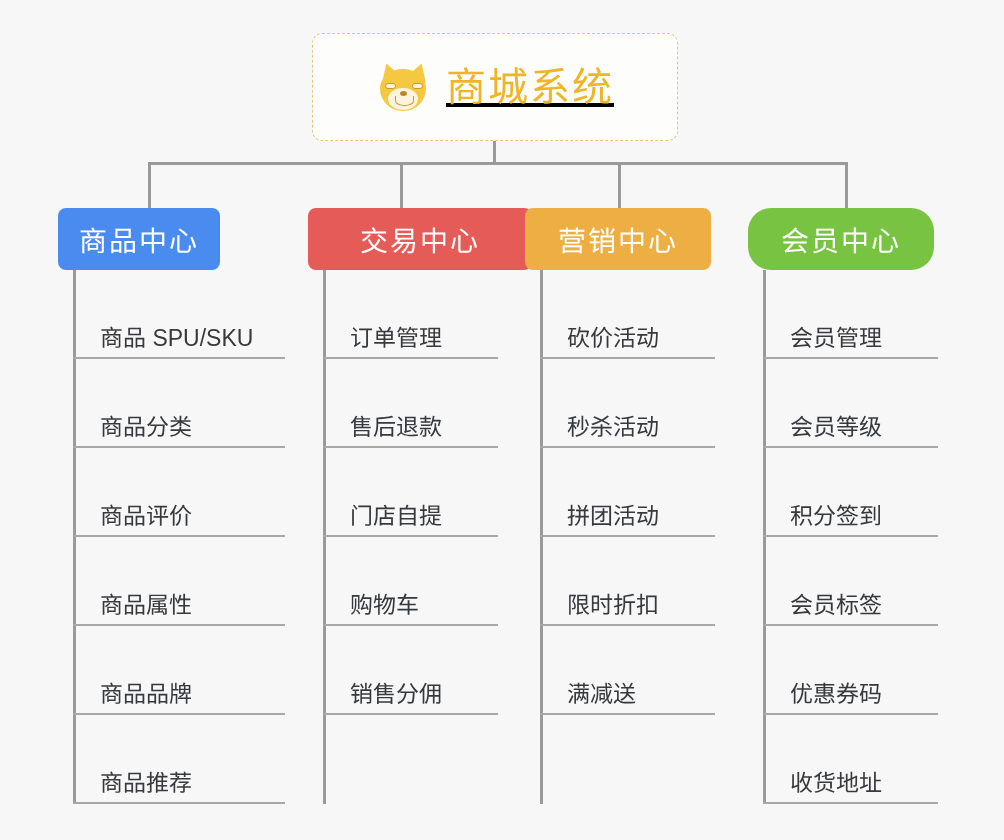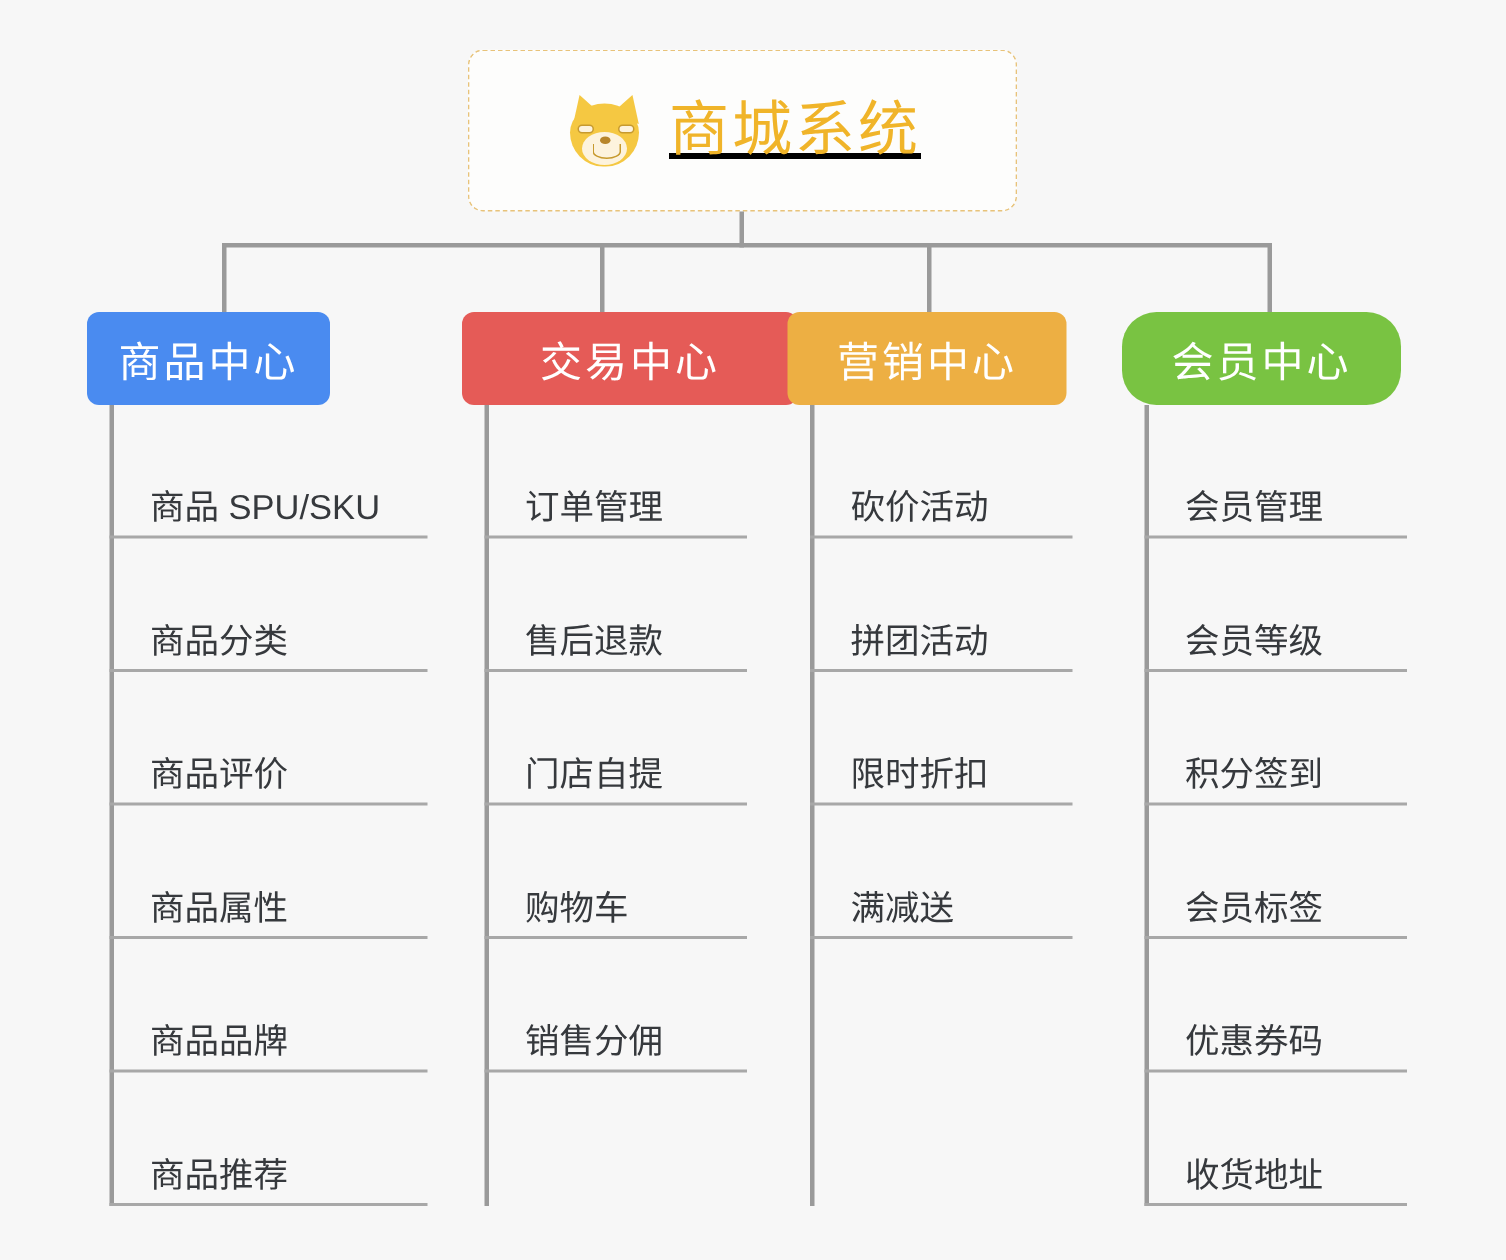--- a/index.html
+++ b/index.html
@@ -278,20 +278,24 @@
 
   <div class="branch b3">
     <div class="branch-header" style="background: rgb(237, 175, 67);">营销中心</div>
     <div class="branch-trunk" style="background: rgb(154, 154, 154); height: 534px;"></div>
     <div class="leaf-list">
       <div class="leaf">
         <span class="leaf-label">砍价活动</span>
         <span class="leaf-rule"></span>
       </div>
       <div class="leaf">
+        <span class="leaf-label">秒杀活动</span>
+        <span class="leaf-rule"></span>
+      </div>
+      <div class="leaf">
         <span class="leaf-label">拼团活动</span>
         <span class="leaf-rule"></span>
       </div>
       <div class="leaf">
         <span class="leaf-label">限时折扣</span>
         <span class="leaf-rule"></span>
       </div>
       <div class="leaf">
         <span class="leaf-label">满减送</span>
         <span class="leaf-rule"></span>

